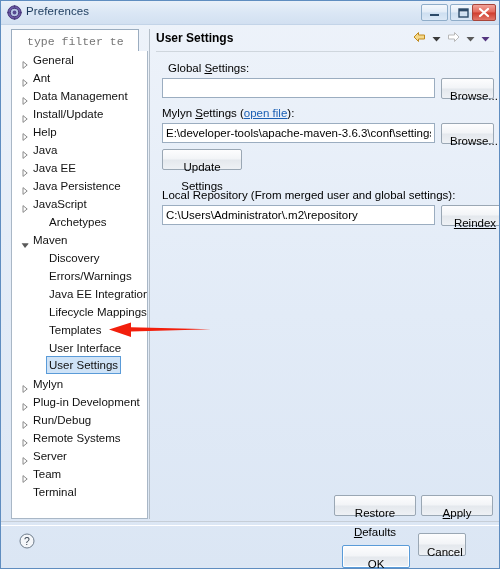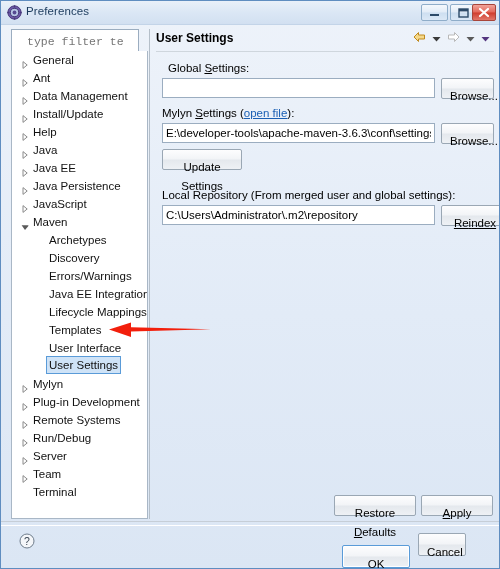--- a/index.html
+++ b/index.html
@@ -319,28 +319,28 @@
             <path d="M2 0.6 L6.2 4 L2 7.4 Z" fill="none" stroke="#8a8a8a" stroke-width="1"></path>
           </svg></span>
         <span class="tree-label">Java Persistence</span>
       </div>
       <div class="tree-item">
         <span class="tree-arrow"><svg width="8" height="8" viewBox="0 0 8 8">
             <path d="M2 0.6 L6.2 4 L2 7.4 Z" fill="none" stroke="#8a8a8a" stroke-width="1"></path>
           </svg></span>
         <span class="tree-label">JavaScript</span>
       </div>
+      <div class="tree-item child">
+        <span class="tree-label">Archetypes</span>
+      </div>
       <div class="tree-item">
         <span class="tree-arrow"><svg width="8" height="8" viewBox="0 0 8 8">
             <path d="M0.6 2.2 L7.4 2.2 L7.4 3 L4 7 Z" fill="#5a5a5a"></path>
           </svg></span>
         <span class="tree-label">Maven</span>
-      </div>
-      <div class="tree-item child">
-        <span class="tree-label">Archetypes</span>
       </div>
       <div class="tree-item child">
         <span class="tree-label">Discovery</span>
       </div>
       <div class="tree-item child">
         <span class="tree-label">Errors/Warnings</span>
       </div>
       <div class="tree-item child">
         <span class="tree-label">Java EE Integration</span>
       </div>
@@ -365,27 +365,27 @@
       <div class="tree-item">
         <span class="tree-arrow"><svg width="8" height="8" viewBox="0 0 8 8">
             <path d="M2 0.6 L6.2 4 L2 7.4 Z" fill="none" stroke="#8a8a8a" stroke-width="1"></path>
           </svg></span>
         <span class="tree-label">Plug-in Development</span>
       </div>
       <div class="tree-item">
         <span class="tree-arrow"><svg width="8" height="8" viewBox="0 0 8 8">
             <path d="M2 0.6 L6.2 4 L2 7.4 Z" fill="none" stroke="#8a8a8a" stroke-width="1"></path>
           </svg></span>
+        <span class="tree-label">Run/Debug</span>
+      </div>
+      <div class="tree-item">
+        <span class="tree-arrow"><svg width="8" height="8" viewBox="0 0 8 8">
+            <path d="M2 0.6 L6.2 4 L2 7.4 Z" fill="none" stroke="#8a8a8a" stroke-width="1"></path>
+          </svg></span>
         <span class="tree-label">Remote Systems</span>
-      </div>
-      <div class="tree-item">
-        <span class="tree-arrow"><svg width="8" height="8" viewBox="0 0 8 8">
-            <path d="M2 0.6 L6.2 4 L2 7.4 Z" fill="none" stroke="#8a8a8a" stroke-width="1"></path>
-          </svg></span>
-        <span class="tree-label">Run/Debug</span>
       </div>
       <div class="tree-item">
         <span class="tree-arrow"><svg width="8" height="8" viewBox="0 0 8 8">
             <path d="M2 0.6 L6.2 4 L2 7.4 Z" fill="none" stroke="#8a8a8a" stroke-width="1"></path>
           </svg></span>
         <span class="tree-label">Server</span>
       </div>
       <div class="tree-item">
         <span class="tree-arrow"><svg width="8" height="8" viewBox="0 0 8 8">
             <path d="M2 0.6 L6.2 4 L2 7.4 Z" fill="none" stroke="#8a8a8a" stroke-width="1"></path>

